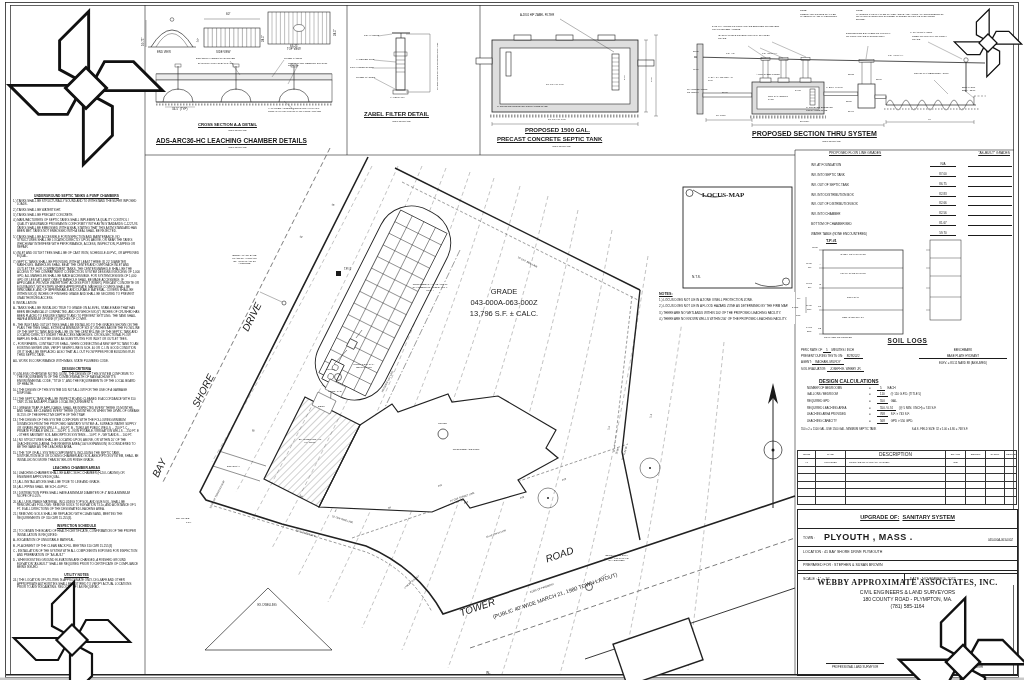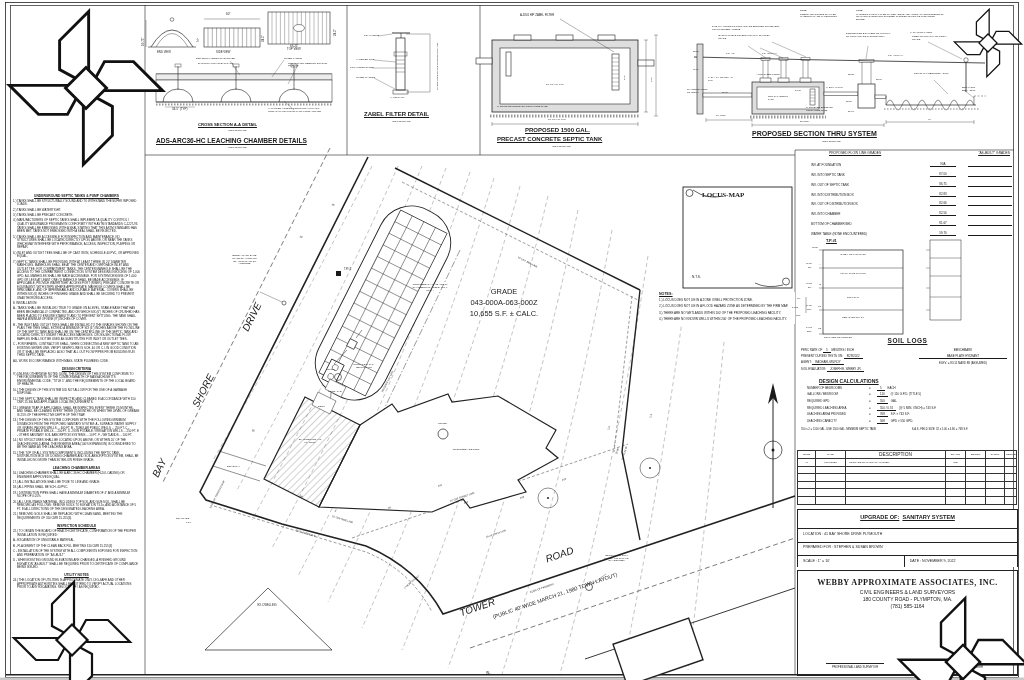--- a/index.html
+++ b/index.html
@@ -526,20 +526,25 @@
           <td></td>
         </tr>
         </tbody>
     </table>
   </div>
 
   <div class="blk tb">
     <div class="r1">
       <span>UPGRADE OF:</span>&nbsp;
       <span>SANITARY SYSTEM</span>
+    </div>
+    <div class="r2">
+      <span class="townlbl">TOWN :</span>
+      <span class="townval">PLYOUTH , MASS .</span>
+      <span class="pid">043-000A-063-000Z</span>
     </div>
     <div class="r3">LOCATION : 41 BAY SHORE DRIVE PLYMOUTH</div>
     <div class="r4">PREPARED FOR : STEPHEN &amp; SUSAN BROWN</div>
     <div class="r5">
       <div class="sc">SCALE : 1" = 10'</div>
       <div>DATE : NOVEMBER 9, 2022</div>
     </div>
   </div>
 
   <div class="blk co">
@@ -636,21 +641,21 @@
       <span class="lbl" style="left: 150px; top: 474px; font-size: 10px; transform: rotate(-63deg); font-style: italic;">BAY</span>
       <span class="lbl" style="left: 190px; top: 404px; font-size: 10px; transform: rotate(-63deg); font-style: italic;">SHORE</span>
       <span class="lbl" style="left: 240px; top: 328px; font-size: 10px; transform: rotate(-63deg); font-style: italic;">DRIVE</span>
       <span class="lbl" style="left: 458px; top: 608px; font-size: 10px; transform: rotate(-19deg); font-style: italic;">TOWER</span>
       <span class="lbl" style="left: 544px; top: 554px; font-size: 10px; transform: rotate(-19deg); font-style: italic;">ROAD</span>
       <span class="lbl" style="left: 492px; top: 614px; font-size: 5.4px; transform: rotate(-19deg);">(PUBLIC 40' WIDE MARCH 21, 1980 TOWN LAYOUT)</span>
       <span class="lbl" style="left: 530px; top: 592px; font-size: 2.5px; transform: rotate(-19deg);">EDGE OF PAVEMENT</span>
       <span class="lbl" style="left: 210px; top: 508px; font-size: 2.5px; transform: rotate(-63deg);">EDGE OF TRAVELED WAY</span>
       <span class="lbl wrap" style="left: 463px; top: 288px; font-size: 7.5px; width: 82px; text-align: center;">GRADE</span>
       <span class="lbl wrap" style="left: 463px; top: 299px; font-size: 7.5px; width: 82px; text-align: center;">043-000A-063-000Z</span>
-      <span class="lbl wrap" style="left: 463px; top: 310px; font-size: 7.5px; width: 82px; text-align: center;">10,655 S.F. ± CALC.</span>
+      <span class="lbl wrap" style="left: 463px; top: 310px; font-size: 7.5px; width: 82px; text-align: center;">13,796 S.F. ± CALC.</span>
       <span class="lbl wrap" style="left: 412px; top: 284px; font-size: 2.5px; width: 36px; text-align: center;">PROPOSED S.A.S. 32 ARC 36 CHAMBERS IN A FIELD 40'L X 13'W ±</span>
       <span class="lbl" style="left: 518px; top: 257px; font-size: 2.5px; transform: rotate(27deg);">10' OFF SIDE LINE</span>
       <span class="lbl" style="left: 382px; top: 392px; font-size: 2.5px; transform: rotate(-63deg);">INTERIOR LOT LINE</span>
       <span class="lbl" style="left: 332px; top: 516px; font-size: 2.5px; transform: rotate(17deg);">10' OFF SIDE LINE</span>
       <span class="lbl" style="left: 450px; top: 501px; font-size: 2.5px; transform: rotate(-19deg);">20' OFF STREET LINE</span>
       <span class="lbl wrap" style="left: 231px; top: 255px; font-size: 2.5px; width: 27px; text-align: center;">BENCH MARK BASE PLATE OF HYDRANT EL.=83.11 NAVD 88 ASSUMED</span>
       <span class="lbl" style="left: 344px; top: 268px; font-size: 2.7px;">T.P.#1</span>
       <span class="lbl" style="left: 227px; top: 466px; font-size: 2.5px;">DRIVEWAY</span>
       <span class="lbl wrap" style="left: 297px; top: 439px; font-size: 2.5px; width: 26px; text-align: center;">EX. DWELLING #41 FF=88.86</span>
       <span class="lbl wrap" style="left: 452px; top: 449px; font-size: 2.5px; width: 28px; text-align: center;">PROPOSED ADDITION</span>

